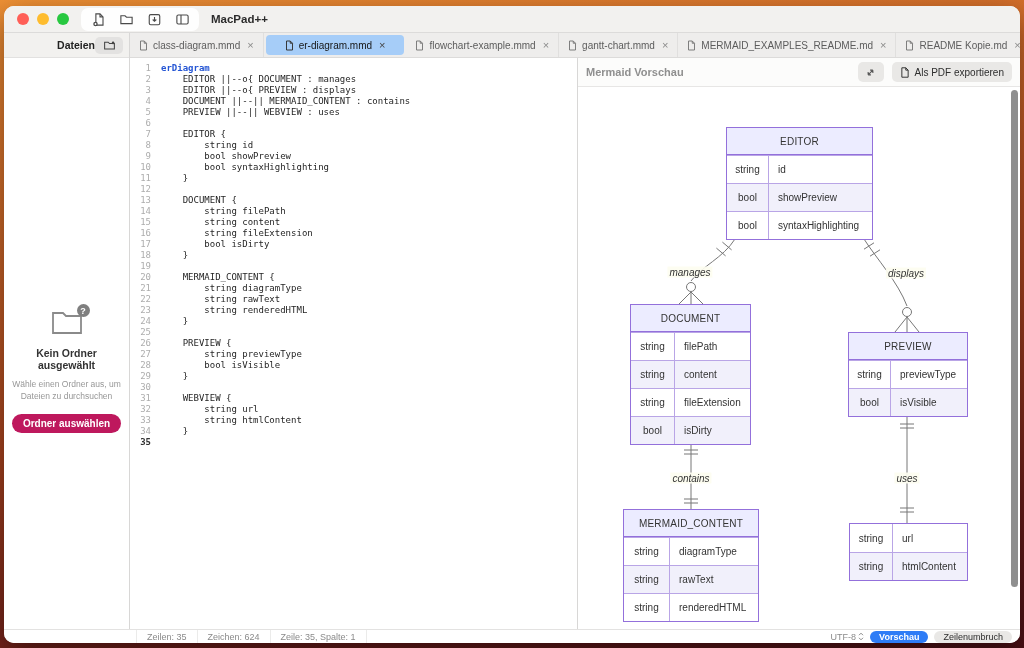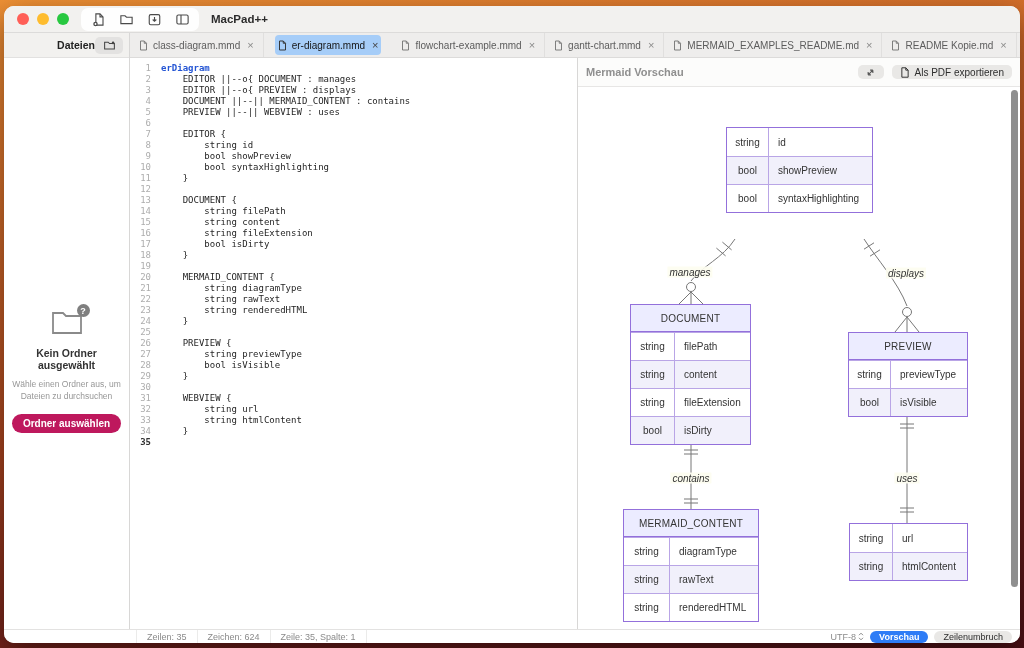--- a/index.html
+++ b/index.html
@@ -42,39 +42,39 @@
     border:none; border-radius:11px; padding:4px 11px; cursor:pointer; }
 
   
   .rightcol { flex:1 1 auto; display:flex; flex-direction:column; min-width:0; }
   .tabbar { height:25px; background:#eeedec; border-bottom:1px solid #dcdbda;
     display:flex; align-items:stretch; overflow:hidden; flex:0 0 auto; }
   .tab { display:flex; align-items:center; gap:5px; padding:0 9px; font-size:10px; color:#5c5c5c;
     border-right:1px solid #e0dfde; white-space:nowrap; cursor:pointer; }
   .tab .ticon { display:flex; color:#7a7a7a; }
   .tab .tclose { color:#8a8a8a; font-size:11px; margin-left:2px; }
-  .tab.active { background:#a6cdf8; color:#161616; border-radius:4px; border-right:none; margin:2px 11px; padding:0 3px; }
+  .tab.active { background:#a6cdf8; color:#161616; border-radius:4px; border-right:none; margin:2px 2px; padding:0 19px; }
   .tab.active .ticon { color:#333; } .tab.active .tclose { color:#444; }
 
   .workrow { flex:1 1 auto; display:flex; min-height:0; }
 
   
   .editor { width:448px; flex:0 0 auto; display:flex; background:#fff; border-right:1px solid #d8d7d6;
     font-family:"DejaVu Sans Mono", monospace; font-size:9px; line-height:11px; overflow:hidden; padding-top:5px; }
   .gutter { width:26px; flex:0 0 auto; text-align:right; padding-right:5px; color:#adadad; }
   .gutter .ln.cur { color:#333; font-weight:bold; }
   .codearea { flex:1; white-space:pre; color:#1f1f1f; padding-left:5px; }
   .codearea .cl.kw { color:#2455d4; font-weight:bold; }
 
   
   .preview { flex:1 1 auto; display:flex; flex-direction:column; min-width:0; background:#fff; }
   .preview-head { height:29px; flex:0 0 auto; display:flex; align-items:center; border-bottom:1px solid #e7e6e5;
     padding:0 8px; background:#fcfcfb; }
   .preview-title { font-size:11px; font-weight:bold; color:#8f8f8f; flex:1; }
-  .chip { background:#e9e8e6; border:none; border-radius:5px; height:14px; display:flex; align-items:center;
+  .chip { background:#e9e8e6; border:none; border-radius:5px; height:20px; display:flex; align-items:center;
     gap:5px; padding:0 8px; font-size:10px; color:#2d2d2d; cursor:pointer; }
   .chip.square { width:26px; justify-content:center; padding:0; margin-right:8px; color:#555; }
   .preview-canvas { flex:1; position:relative; background:#fff; }
   .scroll-thumb { position:absolute; right:2px; top:3px; width:7px; height:497px; border-radius:4px; background:#8f8f8f; }
 
   
   .diagram-layer { position:absolute; left:0; top:0; width:1024px; height:648px; pointer-events:none; }
   .entity { position:absolute; border:1px solid #9370DB; background:#fff; font-size:10px; color:#333; }
   .ehead { height:27px; background:#ECECFF; border-bottom:1px solid #9370DB;
     display:flex; align-items:center; justify-content:center; letter-spacing:.2px; }
@@ -350,20 +350,21 @@
         <line x1="907" y1="317" x2="919" y2="332"></line>
       <circle cx="907" cy="312" r="4.5" fill="#fff"></circle>
     </g>
   </svg>
   <div class="diagram-layer">
     <span class="rel-label" style="left:690px; top:272px;">manages</span>
     <span class="rel-label" style="left:906px; top:273px;">displays</span>
     <span class="rel-label" style="left:691px; top:478px;">contains</span>
     <span class="rel-label" style="left:907px; top:478px;">uses</span>
   <div class="entity" style="left: 726px; top: 127px; width: 147px;">
+        <div class="ehead">EDITOR</div>
         <div class="erow">
           <span class="etype" style="width:42px">string</span>
           <span class="ename">id</span>
         </div>
         <div class="erow alt">
           <span class="etype" style="width:42px">bool</span>
           <span class="ename">showPreview</span>
         </div>
         <div class="erow">
           <span class="etype" style="width:42px">bool</span>

